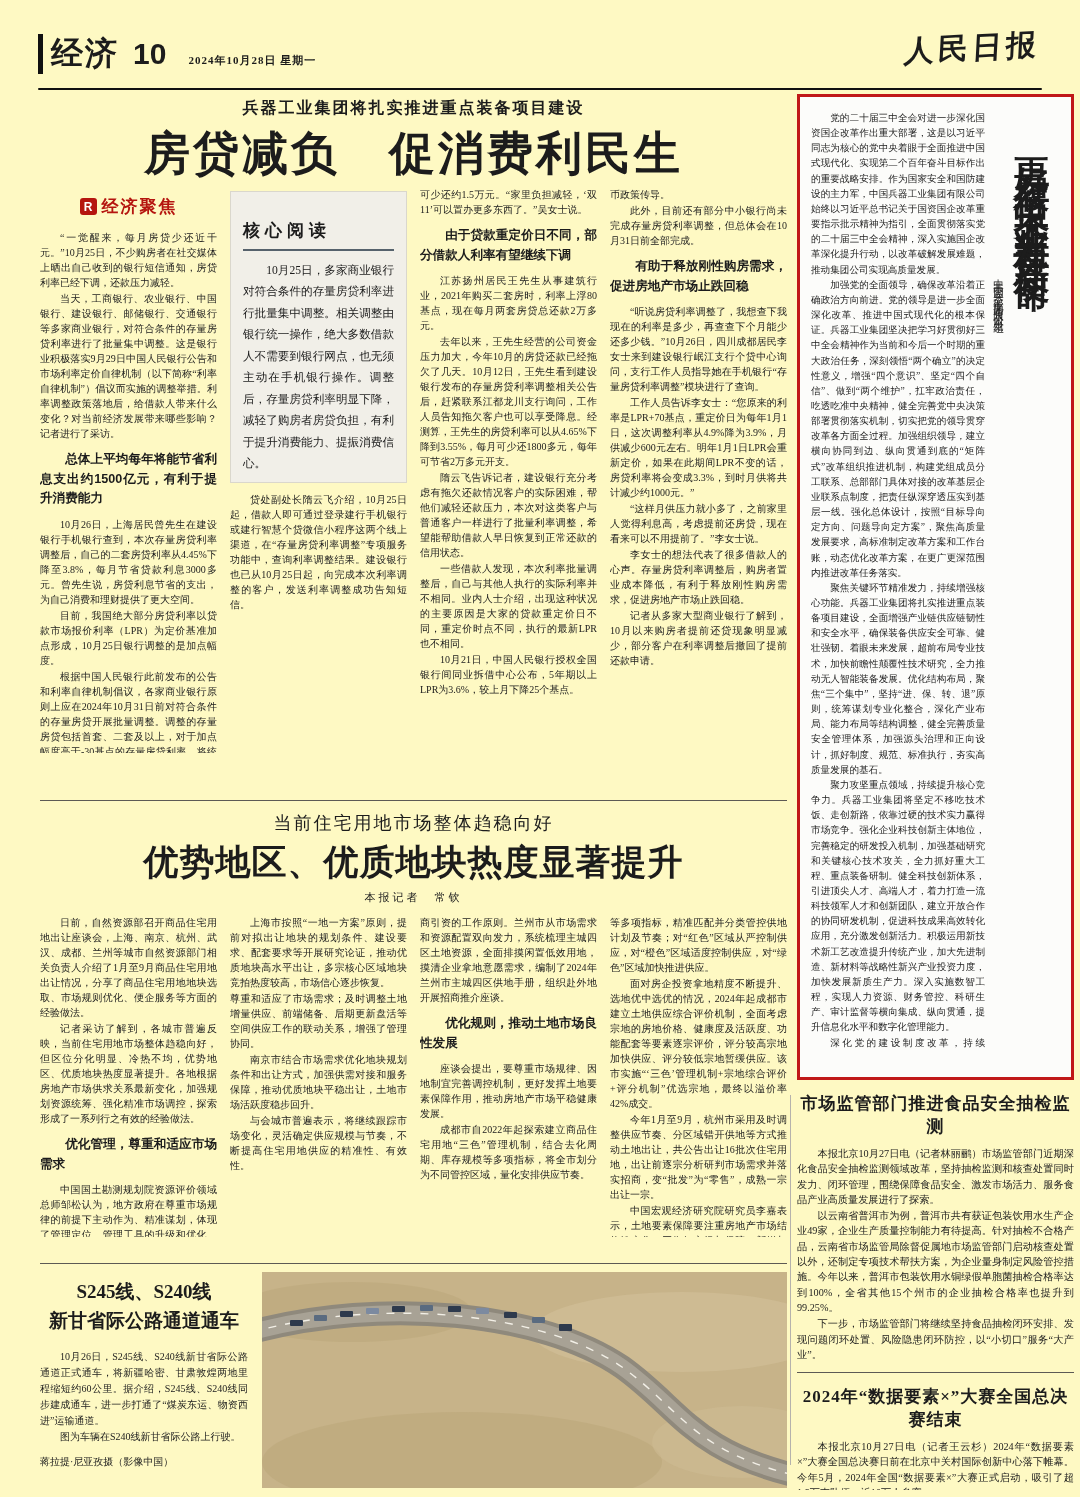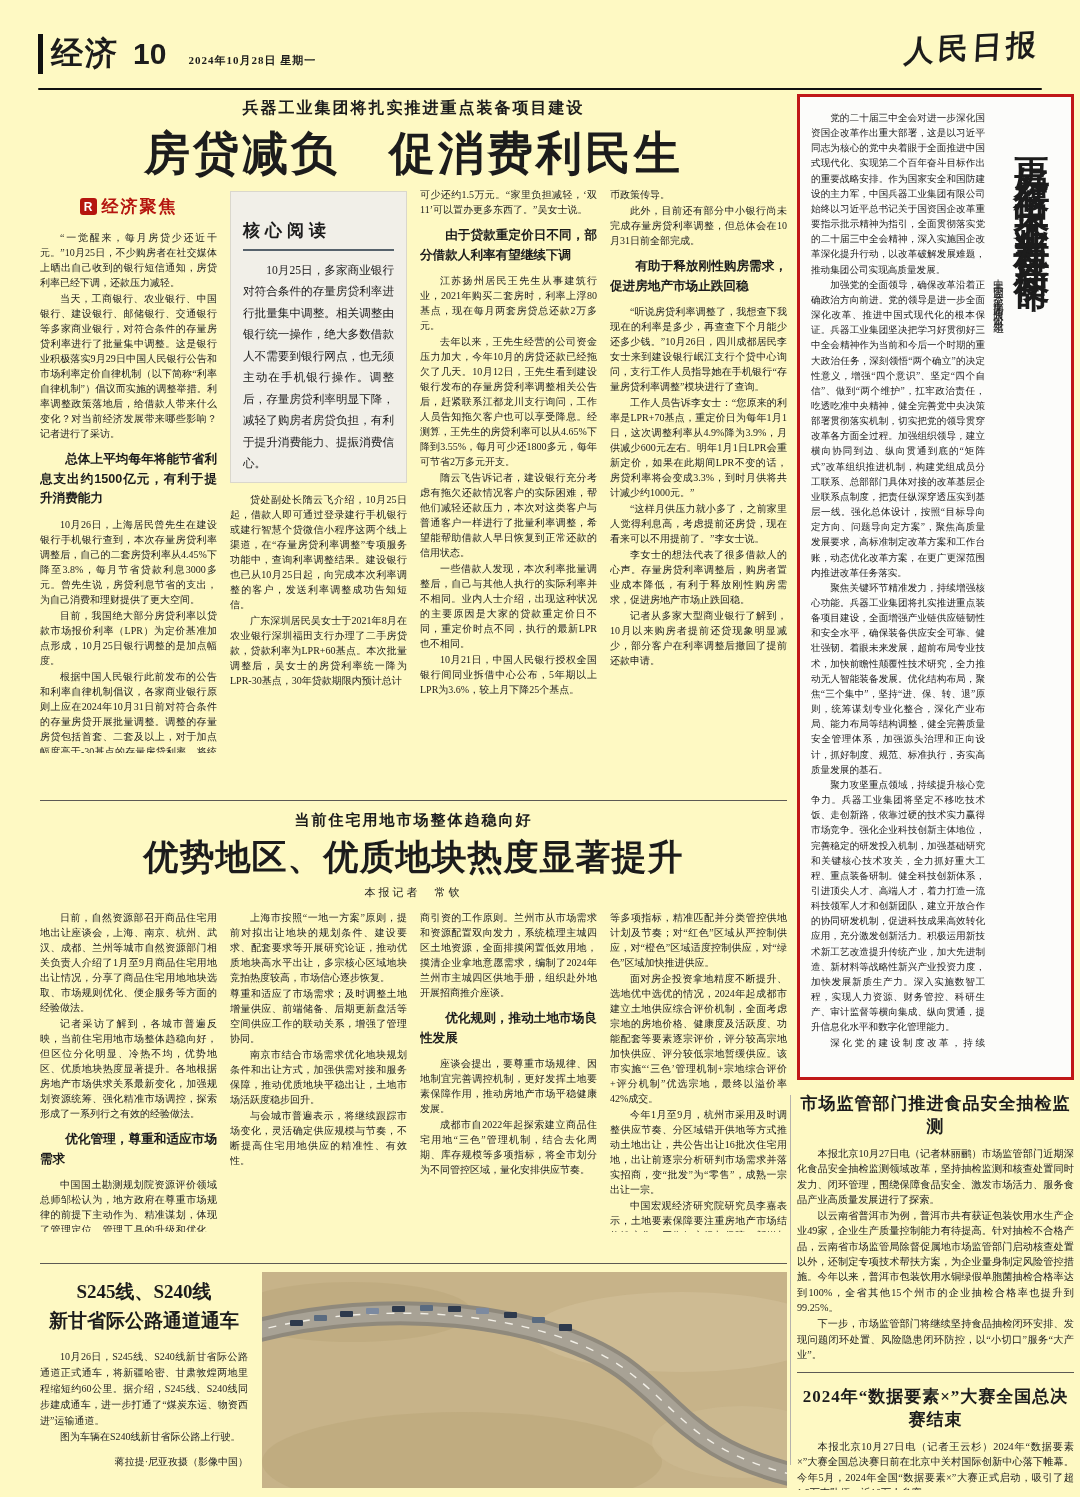--- a/index.html
+++ b/index.html
@@ -39,28 +39,28 @@
   .focus-label{color:#b5150f;font-family:"Liberation Sans",sans-serif;font-weight:800;font-size:17px;letter-spacing:2px;}
   .core{background:#f1efe8;border:1px solid #dad7cc;padding:27px 12px 8px;margin:4px 0 9px;}
   .core-title{font-family:"Liberation Sans",sans-serif;font-weight:700;font-size:17px;letter-spacing:5px;margin:0 0 7px;}
   .core-bar{height:2px;background:#56626c;margin:0 0 9px;}
   .core-body{font-size:11.6px;line-height:1.85;text-indent:2em;text-align:justify;margin:0;}
   
   .h-rule{height:1px;background:#5d5a54;margin:6px 0 8px;}
   
   .mid{height:448px;overflow:hidden;}
   .mid-headline{text-align:center;font-weight:900;font-size:35px;letter-spacing:1px;margin:2px 0 0;}
-  .mid .kicker{font-size:15px;font-weight:700;}
+  .mid .kicker{font-size:18px;font-weight:400;}
   .mid .cols{height:322px;}
   
   .photo-block{display:flex;gap:14px;height:232px;margin-top:8px;overflow:hidden;}
   .photo-text{width:208px;flex:none;}
   .photo-title{text-align:center;font-weight:900;font-size:19px;line-height:1.5;margin:6px 0 14px;}
   .photo-cap{font-size:10px;line-height:1.6;text-indent:2em;text-align:justify;margin:0;}
-  .photo-credit{font-size:10px;text-align:right;margin-top:10px;}
+  .photo-credit{font-size:10px;text-align:left;margin-top:10px;}
   .photo{flex:1;position:relative;overflow:hidden;background:#c9b68c;}
   .photo svg{display:block;width:100%;height:100%;}
   
   .red-box{box-sizing:border-box;border:3px solid #c01818;height:986px;padding:13px 8px 28px 11px;
            display:flex;overflow:hidden;background:#fcfcfa;}
   .red-body{width:174px;flex:none;overflow:hidden;}
   .rt{font-size:9.6px;line-height:1.58;text-indent:2em;text-align:justify;margin:0;}
   .red-org{writing-mode:vertical-rl;font-size:10.5px;letter-spacing:3px;color:#222;
            margin:160px 4px 0 6px;height:420px;flex:none;}
   .red-title{writing-mode:vertical-rl;font-family:"Liberation Sans",sans-serif;font-weight:900;
@@ -107,21 +107,20 @@
           <p class="t">根据中国人民银行此前发布的公告和利率自律机制倡议，各家商业银行原则上应在2024年10月31日前对符合条件的存量房贷开展批量调整。调整的存量房贷包括首套、二套及以上，对于加点幅度高于-30基点的存量房贷利率，将统一调整到不低于-30基点。对于部分城市仍设定了新发放房贷利率政策下限的，调整后的加点幅度需不低于下限。</p>
 
         </div>
         <div class="col">
           <div class="core">
             <div class="core-title">核心阅读</div>
             <div class="core-bar"></div>
             <p class="core-body">10月25日，多家商业银行对符合条件的存量房贷利率进行批量集中调整。相关调整由银行统一操作，绝大多数借款人不需要到银行网点，也无须主动在手机银行操作。调整后，存量房贷利率明显下降，减轻了购房者房贷负担，有利于提升消费能力、提振消费信心。</p>
           </div>
           <p class="t">贷处副处长隋云飞介绍，10月25日起，借款人即可通过登录建行手机银行或建行智慧个贷微信小程序这两个线上渠道，在“存量房贷利率调整”专项服务功能中，查询利率调整结果。建设银行也已从10月25日起，向完成本次利率调整的客户，发送利率调整成功告知短信。</p>
-          <p class="t">广东深圳居民吴女士于2021年8月在农业银行深圳福田支行办理了二手房贷款，贷款利率为LPR+60基点。本次批量调整后，吴女士的房贷利率统一降为LPR-30基点，30年贷款期限内预计总计</p>
         </div>
         <div class="col">
           <p class="t" style="text-indent:0;">可少还约1.5万元。“家里负担减轻，‘双11’可以置办更多东西了。”吴女士说。</p>
           <div class="sh">由于贷款重定价日不同，部分借款人利率有望继续下调</div>
           <p class="t">江苏扬州居民王先生从事建筑行业，2021年购买二套房时，利率上浮80基点，现在每月两套房贷总还款2万多元。</p>
           <p class="t">去年以来，王先生经营的公司资金压力加大，今年10月的房贷还款已经拖欠了几天。10月12日，王先生看到建设银行发布的存量房贷利率调整相关公告后，赶紧联系江都龙川支行询问，工作人员告知拖欠客户也可以享受降息。经测算，王先生的房贷利率可以从4.65%下降到3.55%，每月可少还1800多元，每年可节省2万多元开支。</p>
           <p class="t">隋云飞告诉记者，建设银行充分考虑有拖欠还款情况客户的实际困难，帮他们减轻还款压力，本次对这类客户与普通客户一样进行了批量利率调整，希望能帮助借款人早日恢复到正常还款的信用状态。</p>
           <p class="t">一些借款人发现，本次利率批量调整后，自己与其他人执行的实际利率并不相同。业内人士介绍，出现这种状况的主要原因是大家的贷款重定价日不同，重定价时点不同，执行的最新LPR也不相同。</p>
           <p class="t">10月21日，中国人民银行授权全国银行间同业拆借中心公布，5年期以上LPR为3.6%，较上月下降25个基点。</p>
         </div>

